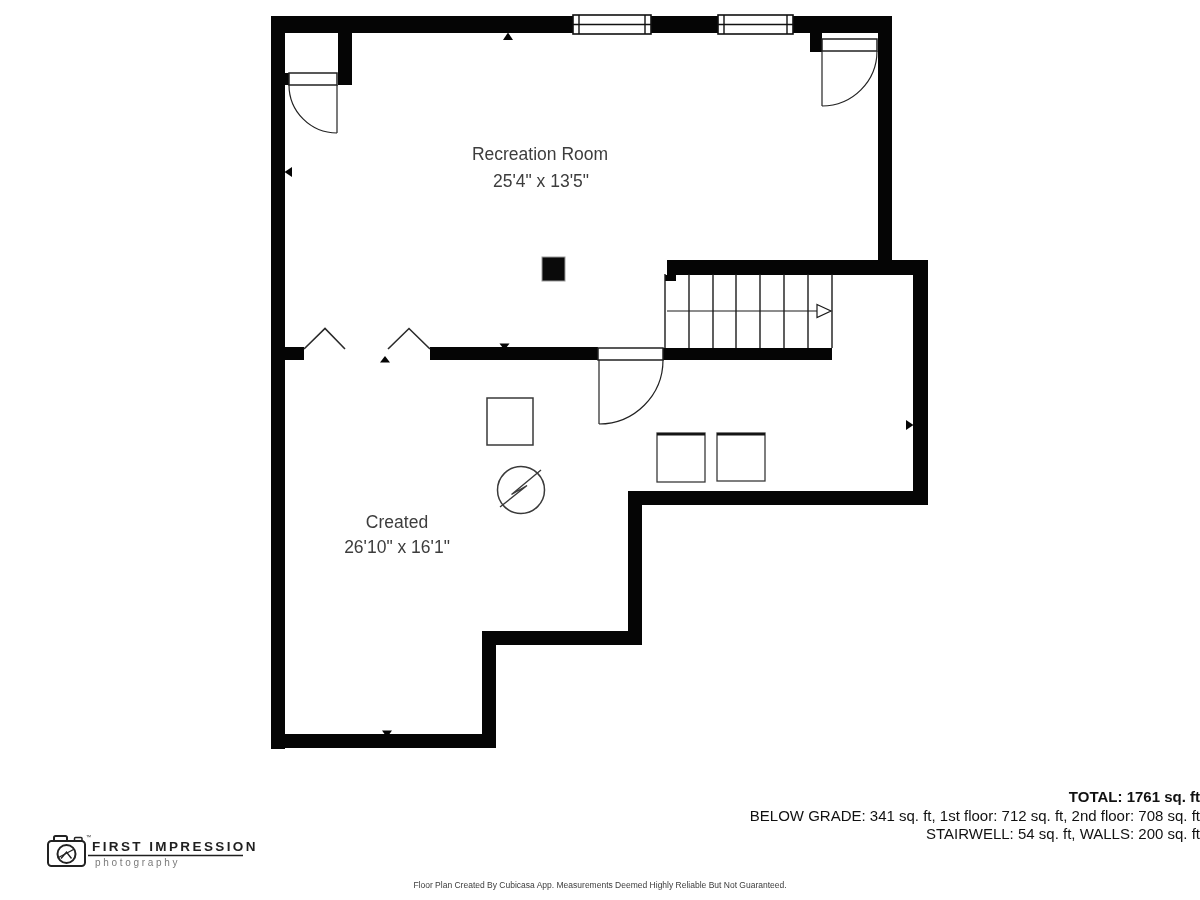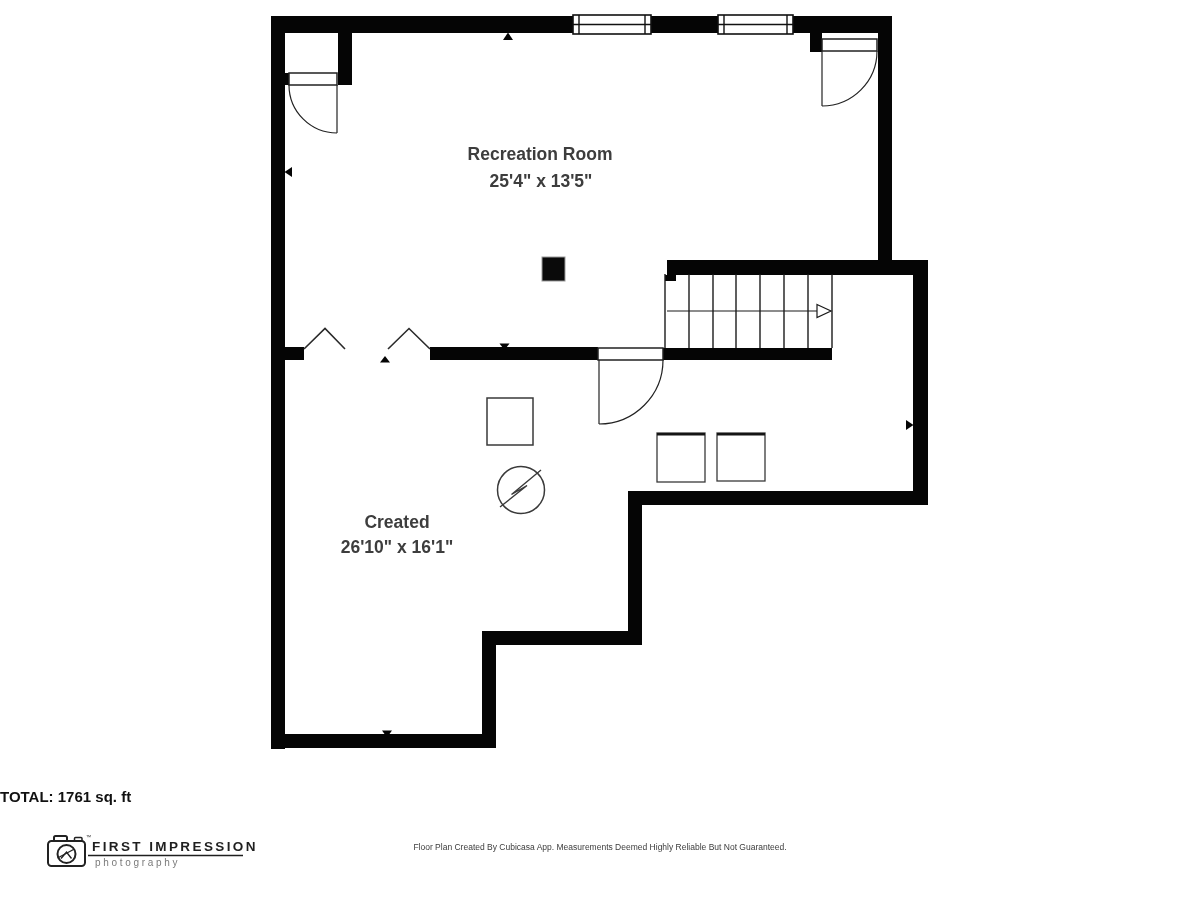--- a/index.html
+++ b/index.html
@@ -1,27 +1,27 @@
 <!DOCTYPE html>
 <html><head>
 <meta charset="utf-8">
 <style>
   html,body{margin:0;padding:0;background:#fff;}
   body{width:1200px;height:900px;position:relative;overflow:hidden;
        font-family:"Liberation Sans","DejaVu Sans",sans-serif;}
   .stage{position:absolute;inset:0;}
   svg{position:absolute;left:0;top:0;}
   .room-label{position:absolute;transform:translateX(-50%);text-align:center;
-              color:#3d3d3d;white-space:nowrap;font-weight:bold;}
+              color:#3d3d3d;white-space:nowrap;}
   .room-name{font-size:17.5px;}
   .room-dims{font-size:17.5px;}
-  .summary{position:absolute;left:0;top:788px;width:1200px;text-align:left;
+  .summary{position:absolute;left:0;top:788px;width:1200px;text-align:right;
            color:#111;font-size:15px;line-height:18.6px;}
   .summary .total{font-weight:bold;}
-  .disclaimer{position:absolute;left:0;top:842px;width:1200px;text-align:center;
+  .disclaimer{position:absolute;left:0;top:880px;width:1200px;text-align:center;
               font-size:8.5px;color:#3c3c3c;}
 </style>
 </head>
 <body>
 
 <div class="stage">
 
   <svg width="1200" height="900" viewBox="0 0 1200 900">
 
     <g fill="#050505">
@@ -129,20 +129,22 @@
   </div>
   <div class="room-label" style="left:397px;top:512px;">
     <div class="room-name">Created</div>
   </div>
   <div class="room-label" style="left:397px;top:537px;">
     <div class="room-dims">26'10" x 16'1"</div>
   </div>
 
   <div class="summary">
     <div class="total">TOTAL: 1761 sq. ft</div>
+    <div>BELOW GRADE: 341 sq. ft, 1st floor: 712 sq. ft, 2nd floor: 708 sq. ft</div>
+    <div>STAIRWELL: 54 sq. ft, WALLS: 200 sq. ft</div>
   </div>
 
   <div class="disclaimer">Floor Plan Created By Cubicasa App. Measurements Deemed Highly Reliable But Not Guaranteed.</div>
 
   <svg width="215" height="46" viewBox="0 0 215 46" style="left:42px;top:828px;">
     <g fill="none" stroke="#222">
       <rect x="6" y="13" width="37" height="25" rx="3.5" stroke-width="2"></rect>
       <path d="M12,13 v-3.5 a1.5 1.5 0 0 1 1.5,-1.5 h10 a1.5 1.5 0 0 1 1.5,1.5 v3.5" stroke-width="2"></path>
       <rect x="32.5" y="9.5" width="7.5" height="3.5" rx="1" stroke-width="1.5"></rect>
       <circle cx="24.5" cy="26" r="9" stroke-width="2"></circle>

